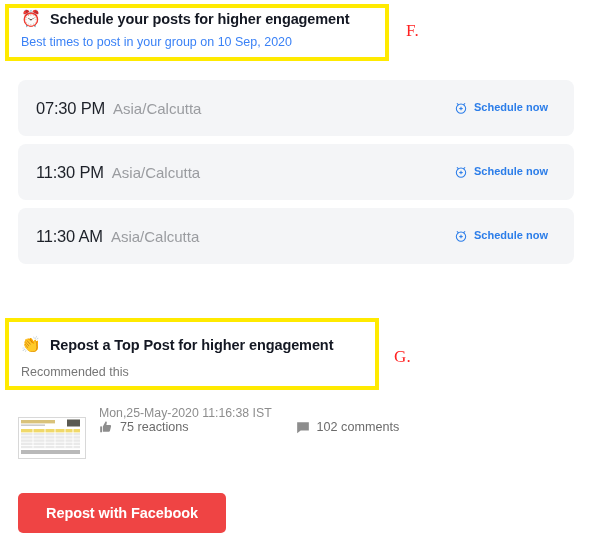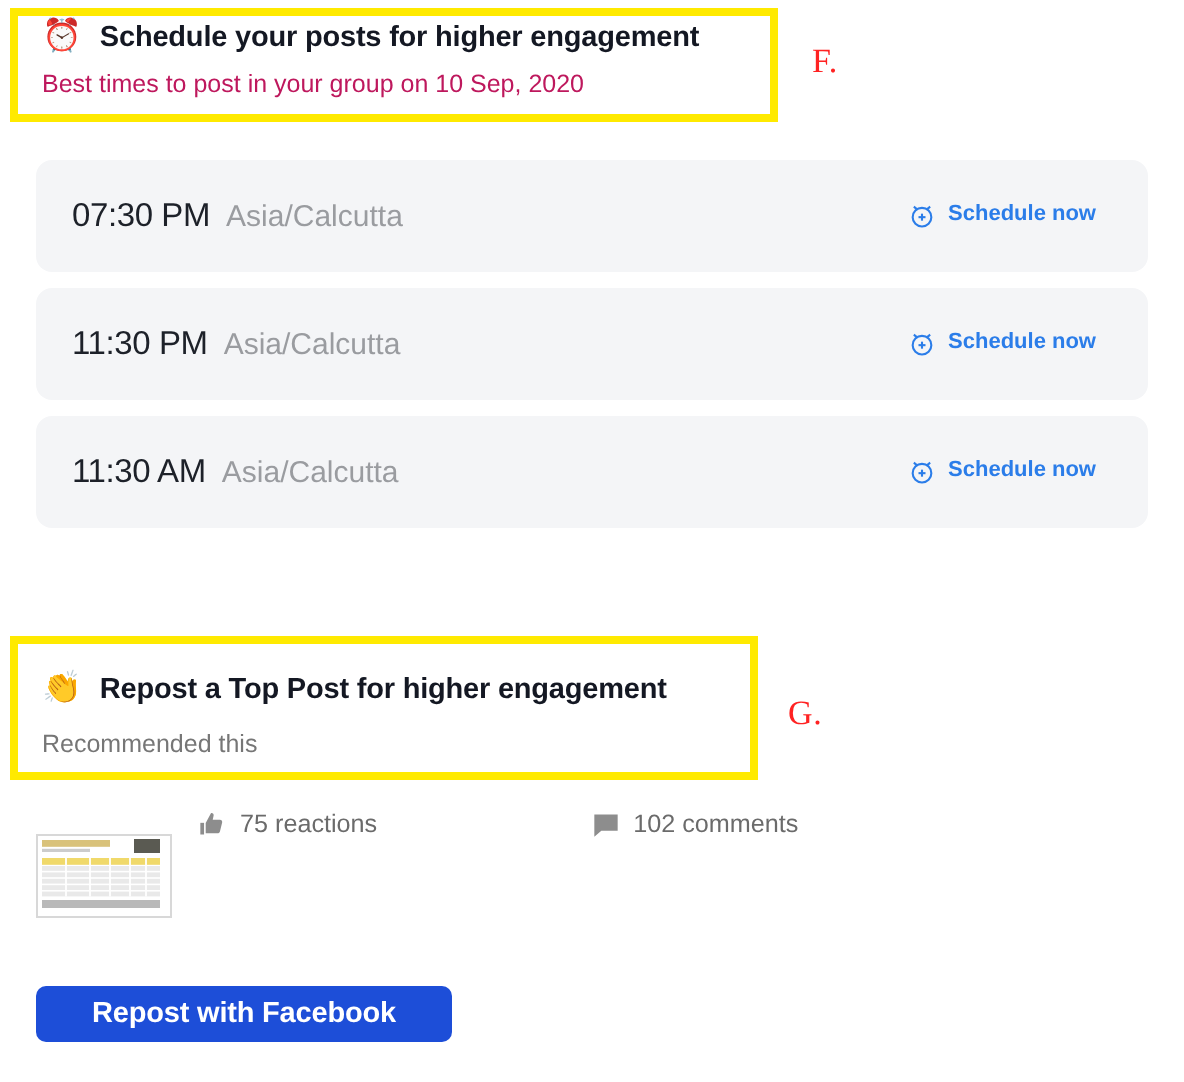--- a/index.html
+++ b/index.html
@@ -58,21 +58,21 @@
   .sched-title {
     font-size: 14.5px;
     font-weight: bold;
     color: #141823;
     letter-spacing: -0.1px;
     white-space: nowrap;
   }
   .sched-sub {
     margin-top: 8px;
     font-size: 12.5px;
-    color: #be185d;
+    color: #3b82f6;
     white-space: nowrap;
   }
 
   
   #slot-list {
     position: absolute;
     left: 18px;
     top: 80px;
     width: 556px;
   }
@@ -179,22 +179,22 @@
   }
   #stat-comments { margin-left: 107px; }
   .stat svg { display: block; }
 
   
   #repost-button {
     position: absolute;
     left: 18px;
     top: 493px;
     width: 208px;
-    height: 28px;
-    background: #1d4ed8;
+    height: 40px;
+    background: #ef4444;
     border: none;
     border-radius: 5px;
     color: #ffffff;
     font-family: "Liberation Sans", sans-serif;
     font-size: 14.5px;
     font-weight: bold;
     letter-spacing: -0.1px;
     cursor: pointer;
   }
 </style>
@@ -296,20 +296,21 @@
         <line x1="26" y1="11" x2="26" y2="30.2"></line>
         <line x1="36" y1="11" x2="36" y2="30.2"></line>
         <line x1="46" y1="11" x2="46" y2="30.2"></line>
         <line x1="54" y1="11" x2="54" y2="30.2"></line>
       </g>
       <rect x="2" y="32" width="59" height="4" fill="#b9b9b9"></rect>
     </svg>
   </div>
 
   <div class="post-body">
+    <div class="post-time">Mon,25-May-2020 11:16:38 IST</div>
     <div class="post-stats">
       <span class="stat" id="stat-reactions">
         <span>
           <svg width="14" height="14" viewBox="0 0 24 24" fill="#8d8d8d">
             <path d="M2 11h3.2v10H2z"></path>
             <path d="M6.6 11.2 11.2 2.6c1.5-.2 2.4.8 2.2 2.2l-.8 3.6h6.2c1.3 0 2.2 1.1 1.9 2.3l-1.9 7.7c-.2 1-1 1.6-2 1.6H6.6z"></path>
           </svg>
         </span>
         <span>75 reactions</span>
       </span>

